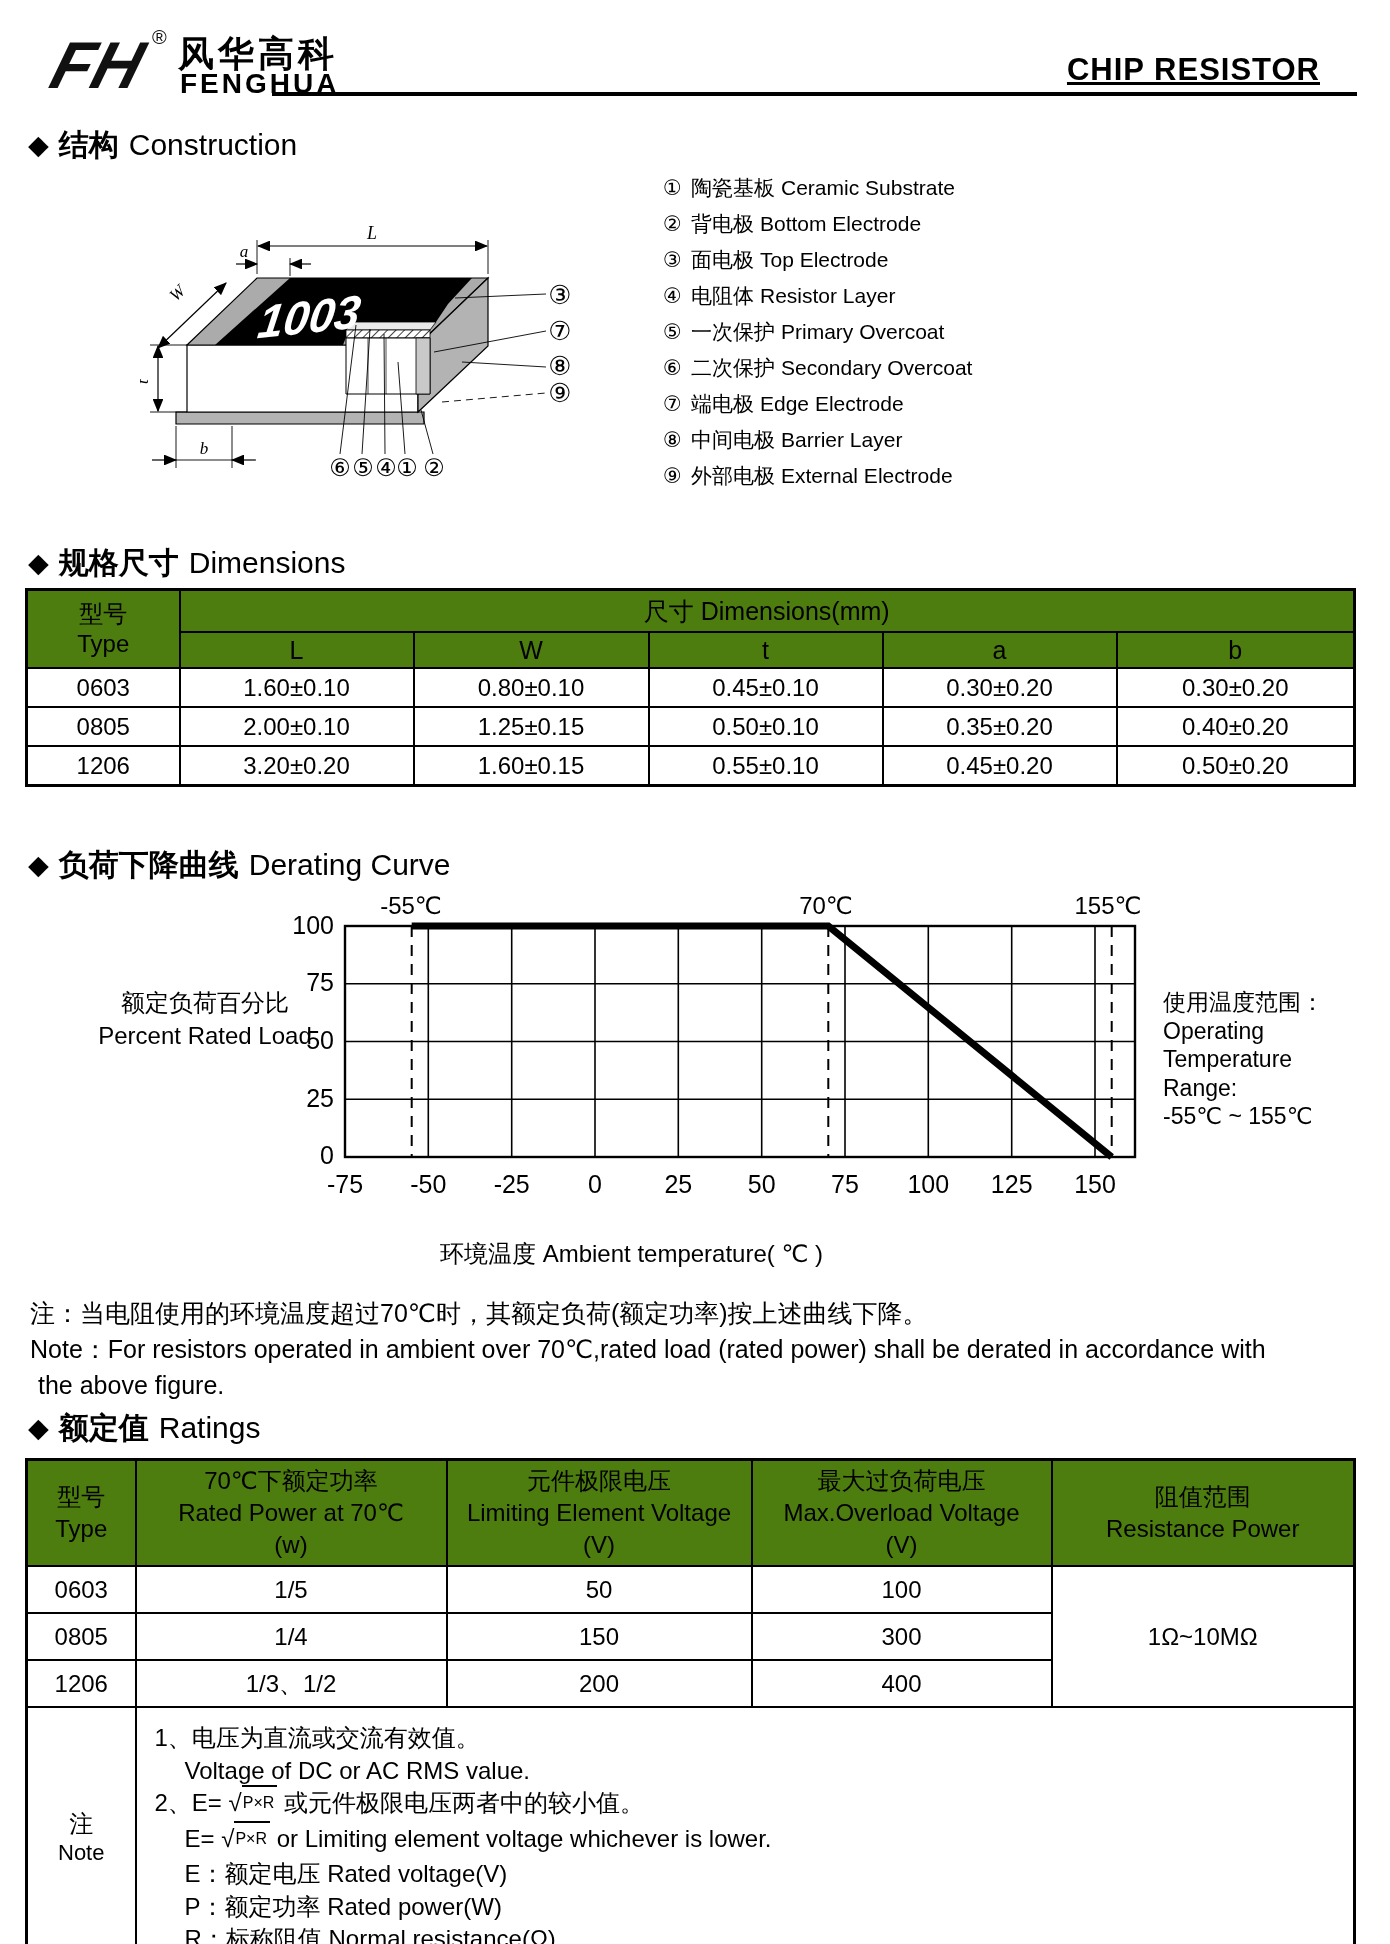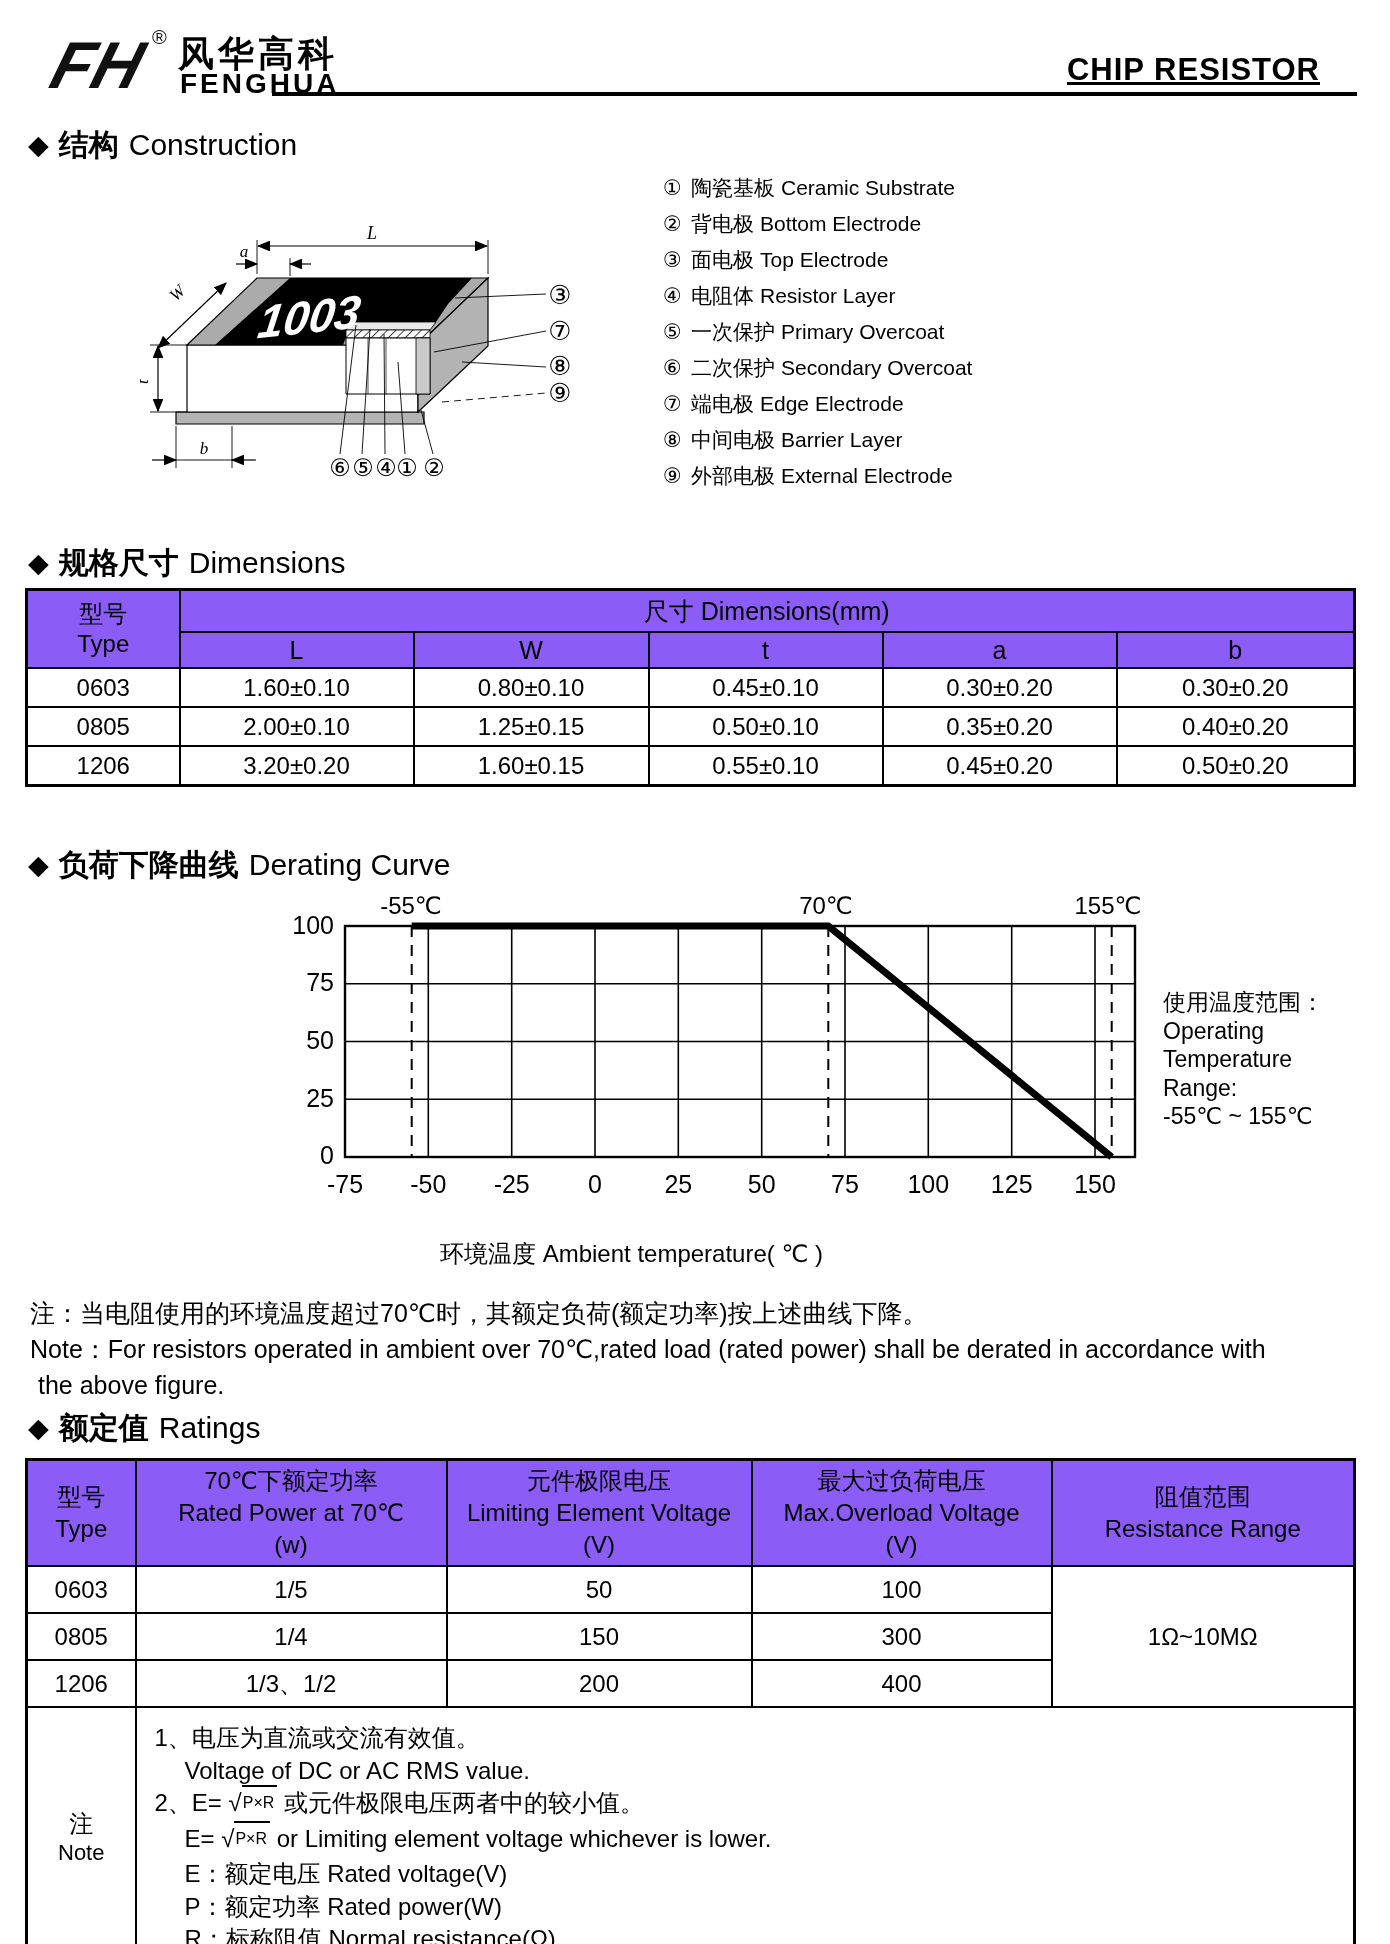--- a/index.html
+++ b/index.html
@@ -18,21 +18,21 @@
   .sec-title .en{font-weight:normal;}
   
   .legend{font-size:21px;line-height:24px;}
   .legend .row{white-space:nowrap;margin:12px 0 0 0;}
   .legend .num{display:inline-block;width:28px;}
   .legend .cn{margin-right:6px;}
   
   table{border-collapse:collapse;table-layout:fixed;}
   .dtable{width:1328px;border:3px solid #000;}
   .dtable td,.dtable th{border:2px solid #000;text-align:center;font-size:24px;font-weight:normal;padding:0;}
-  .gray{background:#8b5cf6;}
+  .gray{background:#4d7c0f;}
   .dims-table .grp{height:40px;font-size:25px;}
   .dims-table .sub{height:34px;font-size:25px;}
   .dims-table .val{height:37px;}
   .type-cell div{line-height:30px;}
   .rat-table .hd{height:104px;font-size:24px;}
   .rat-table .hd div{line-height:32px;}
   .rat-table .val{height:45px;}
   .note-cell{text-align:left !important;vertical-align:top;padding:14px 10px 10px 18px !important;}
   .note-cell .ln{font-size:24px;line-height:32.5px;white-space:nowrap;}
   .note-cell .ind{padding-left:30px;}
@@ -213,20 +213,24 @@
       </tr>
     </tbody>
   </table>
 
   <div class="abs sec-title" style="left:28px;top:845px;">
     <span class="dia">◆</span>
     <span class="cn">负荷下降曲线</span>
     <span class="en">Derating Curve</span>
   </div>
 
+  <div class="abs ylabel" style="left:80px;top:986px;">
+    <div>额定负荷百分比</div>
+    <div>Percent Rated Load</div>
+  </div>
 
   <svg class="abs" style="left:250px;top:890px;" width="900" height="330" viewBox="0 0 900 330">
 
     <g stroke="#000" stroke-width="1.6">
       <line x1="178.3" y1="36" x2="178.3" y2="267"></line>
         <line x1="261.7" y1="36" x2="261.7" y2="267"></line>
       <line x1="345" y1="36" x2="345" y2="267"></line>
         <line x1="428.3" y1="36" x2="428.3" y2="267"></line>
       <line x1="511.7" y1="36" x2="511.7" y2="267"></line>
         <line x1="595" y1="36" x2="595" y2="267"></line>
@@ -316,21 +320,21 @@
           <div>Limiting Element Voltage</div>
           <div>(V)</div>
         </td>
         <td class="gray hd">
           <div>最大过负荷电压</div>
           <div>Max.Overload Voltage</div>
           <div>(V)</div>
         </td>
         <td class="gray hd">
           <div>阻值范围</div>
-          <div>Resistance Range</div>
+          <div>Resistance Power</div>
         </td>
       </tr>
       <tr>
         <td class="val">0603</td>
         <td class="val">1/5</td>
         <td class="val">50</td>
         <td class="val">100</td>
         <td class="val" rowspan="3">1Ω~10MΩ</td>
       </tr>
       <tr>

